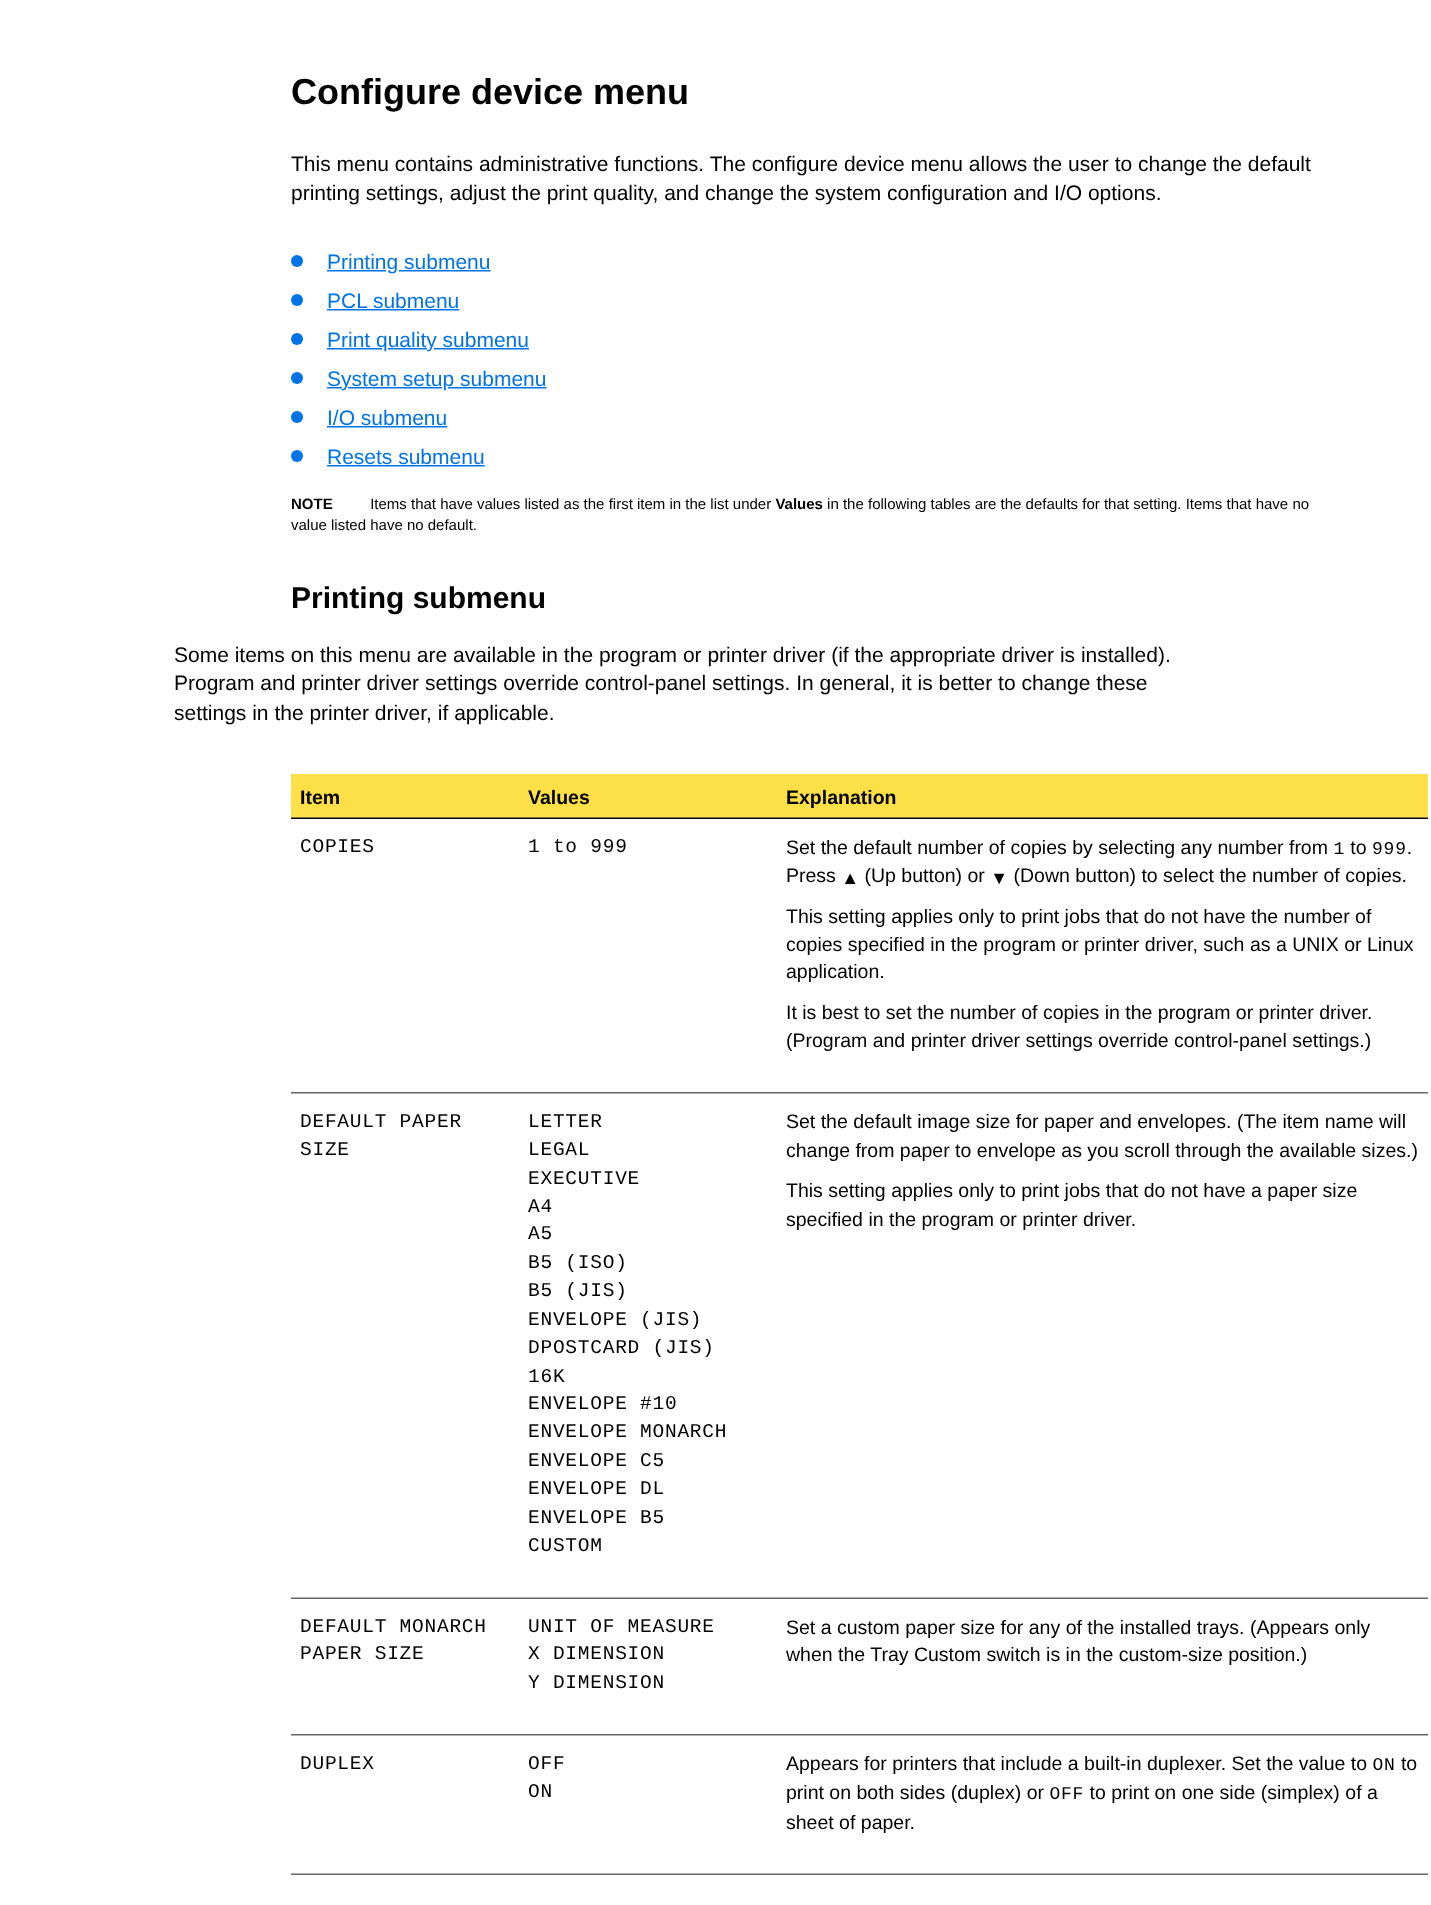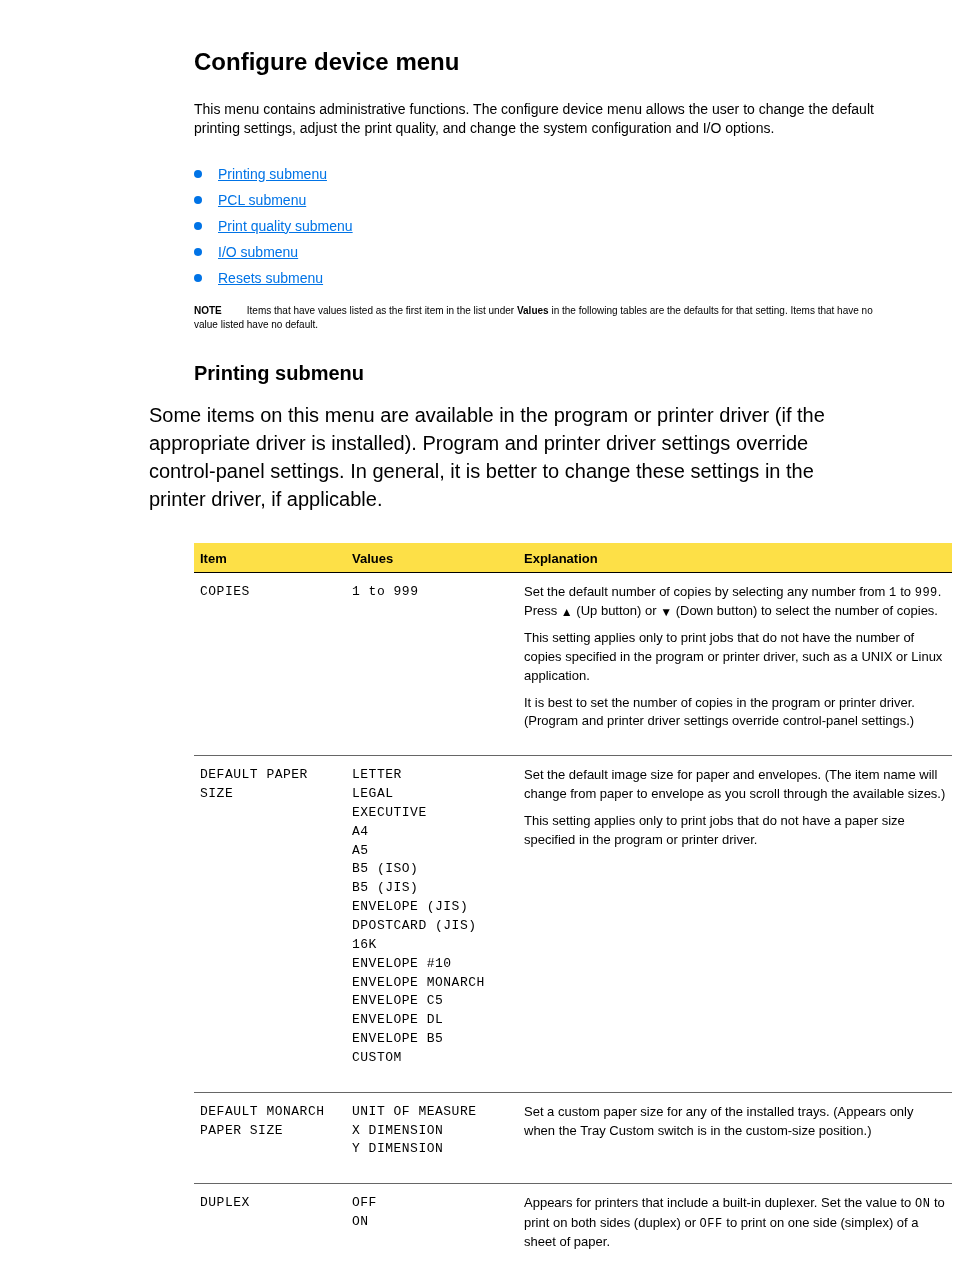--- a/index.html
+++ b/index.html
@@ -59,22 +59,22 @@
     font-weight: bold;
     display: inline-block;
     width: 50px;
   }
   h3.heading2 {
     font-size: 20px;
     font-weight: bold;
     margin: 0 0 16px 134px;
   }
   .submenu-desc {
-    margin: 0 0 30px 89px;
-    font-size: 20px;
+    margin: 0 0 30px 56px;
+    font-size: 14px;
     line-height: 1.4;
     max-width: 700px;
   }
 
   table.settings {
     width: 758px;
     margin-left: 134px;
     border-collapse: collapse;
     table-layout: fixed;
   }
@@ -133,20 +133,24 @@
         <span class="bullet-dot"></span>
         <a class="link" href="#">Printing submenu</a>
       </li>
     <li>
         <span class="bullet-dot"></span>
         <a class="link" href="#">PCL submenu</a>
       </li>
     <li>
         <span class="bullet-dot"></span>
         <a class="link" href="#">Print quality submenu</a>
+      </li>
+    <li>
+        <span class="bullet-dot"></span>
+        <a class="link" href="#">System setup submenu</a>
       </li>
     <li>
         <span class="bullet-dot"></span>
         <a class="link" href="#">I/O submenu</a>
       </li>
     <li>
         <span class="bullet-dot"></span>
         <a class="link" href="#">Resets submenu</a>
       </li>
   </ul>

